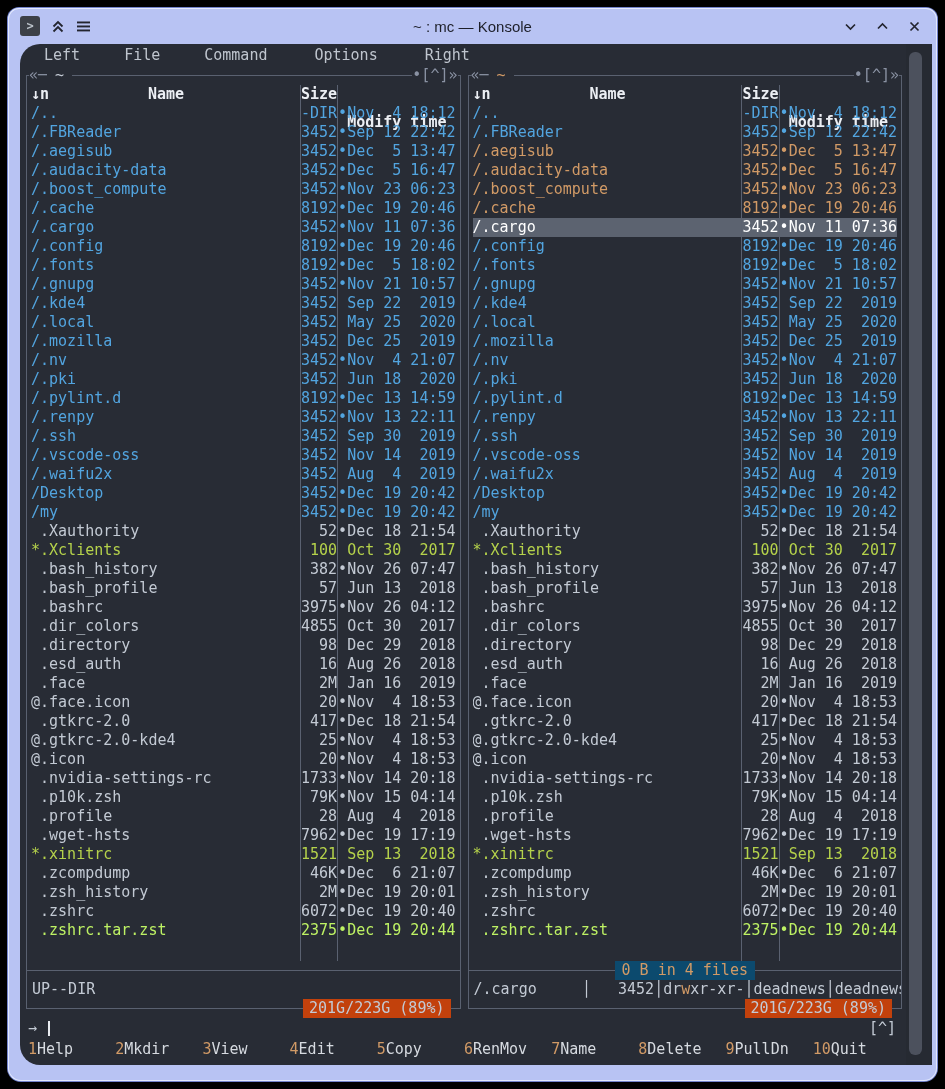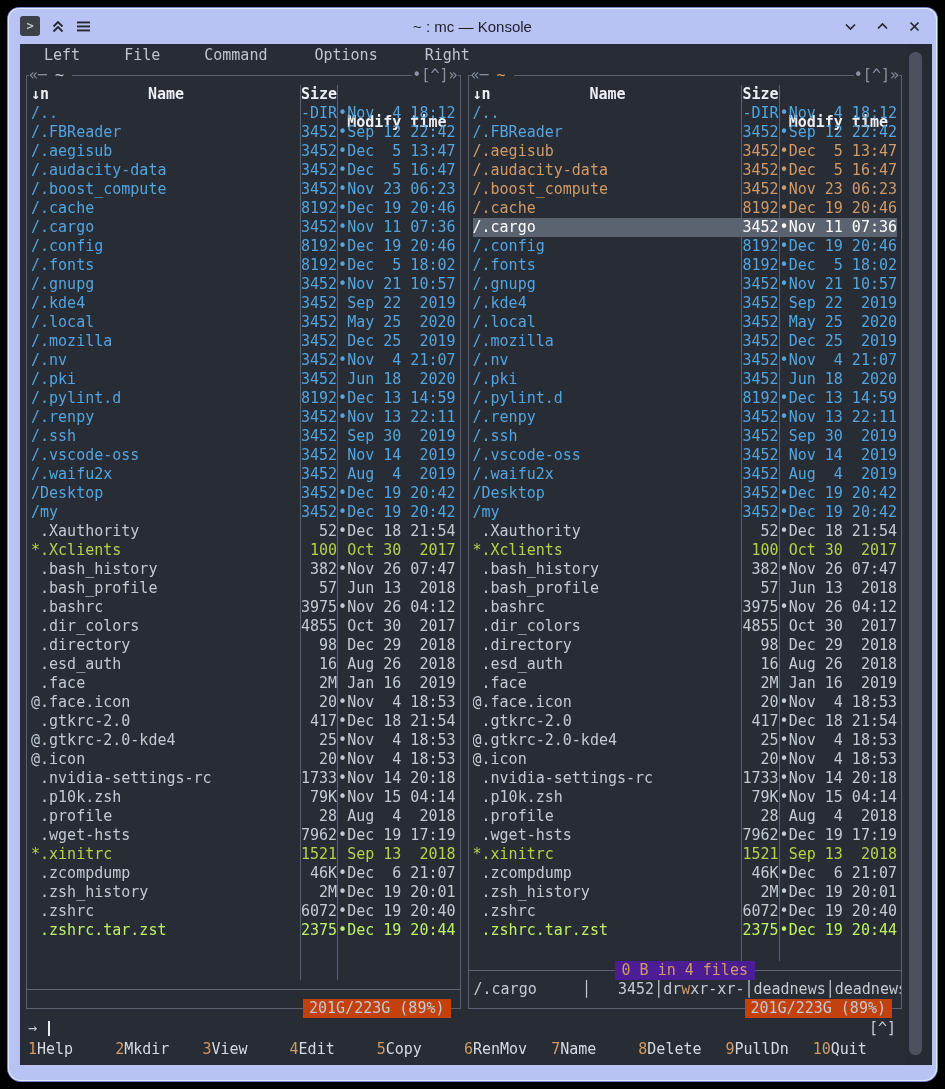--- a/index.html
+++ b/index.html
@@ -12,21 +12,21 @@
   
   .titlebar{height:36px;position:relative;display:flex;align-items:center;justify-content:center;
     color:#1d1f29;font:15px "Liberation Sans", sans-serif;}
   .tb-left{position:absolute;left:12px;display:flex;gap:11px;align-items:center;}
   .tb-right{position:absolute;right:16px;display:flex;gap:19px;align-items:center;}
   .k-icon{display:inline-block;width:20px;height:20px;background:#3c4047;border-radius:3px;
     color:#bcc3cb;font:bold 12px/20px "DejaVu Sans Mono", monospace;text-align:center;}
   .tb-svg{display:block;}
 
   
-  .terminal{position:absolute;top:36px;left:12px;right:5px;bottom:16px;background:#282c35;display:flex;}
+  .terminal{position:absolute;top:36px;left:12px;right:5px;bottom:16px;background:#282c35;display:flex;border-radius:20px;}
   .term-main{flex:1;display:flex;flex-direction:column;min-width:0;
     padding:0 2px 5px 4px;font:15px/19px "DejaVu Sans Mono", monospace;color:#c3cad4;}
   .scrollbar{width:26px;position:relative;background:#262a32;flex:none;}
   .sb-thumb{position:absolute;left:3px;top:8px;bottom:10px;width:13px;background:#4c515d;border-radius:6px;}
 
   
   .menubar{height:22px;line-height:22px;flex:none;white-space:nowrap;}
   .menu-item{display:inline-block;color:#bfc5ce;}
   .menu-item:nth-of-type(1){margin-left:20px;}
   .menu-item:nth-of-type(2){margin-left:44px;}
@@ -65,21 +65,21 @@
   .rs{width:4ch;text-align:right;flex:none;white-space:pre;}
   .rd{width:13ch;flex:none;white-space:pre;margin-left:1px;}
   .t-d{color:#52a5e0;} .t-f{color:#c3cad4;} .t-x{color:#b5d24b;} .t-a{color:#bef264;}
   .row.mk{color:#d19a66;} .row.mk .rn,.row.mk .rs,.row.mk .rd{color:#d19a66;}
   .row.sel{background:#5c6370;}
   .row.sel .rn,.row.sel .rs,.row.sel .rd{color:#ffffff;}
   .p-spacer{flex:1;}
 
   .p-sep{height:19px;flex:none;position:relative;display:flex;justify-content:center;align-items:center;}
   .p-sep::before{content:"";position:absolute;left:0;right:0;top:9px;border-top:1px solid #5a6170;}
-  .sep-label{position:relative;background:#4c1d95;color:#d19a66;padding:0 7px;}
+  .sep-label{position:relative;background:#0c4a6e;color:#d19a66;padding:0 7px;}
   .sep-label:empty{display:none;}
 
   .p-mini{height:19px;line-height:19px;flex:none;padding:0 6px;white-space:pre;color:#c3cad4;overflow:hidden;}
   .permw{color:#d19a66;}
 
   .p-bottom{height:19px;flex:none;position:relative;}
   .p-bottom::before{content:"";position:absolute;left:0;right:0;top:9px;border-top:1px solid #5a6170;}
   .disk-label{position:absolute;right:10px;top:0;background:#c2410c;padding:0 6px;color:#c3cad4;}
 
   
@@ -371,20 +371,21 @@
                   <span class="rn"> .zshrc.tar.zst</span>
                   <span class="rs">2375</span>
                   <span class="rd">•Dec 19 20:44</span>
                 </div>
               </div>
             <div class="p-spacer"></div>
           </div>
           <div class="p-sep">
             
           </div>
+          <div class="p-mini">UP--DIR</div>
           <div class="p-bottom">
             <span class="disk-label">201G/223G (89%)</span>
           </div>
         </div>
 
         <div class="panel" id="panel-right">
           <div class="p-frame"></div>
           <div class="p-top">
             <span class="p-hist">«─</span>
             <span class="p-path active" id="right-path">~</span>

